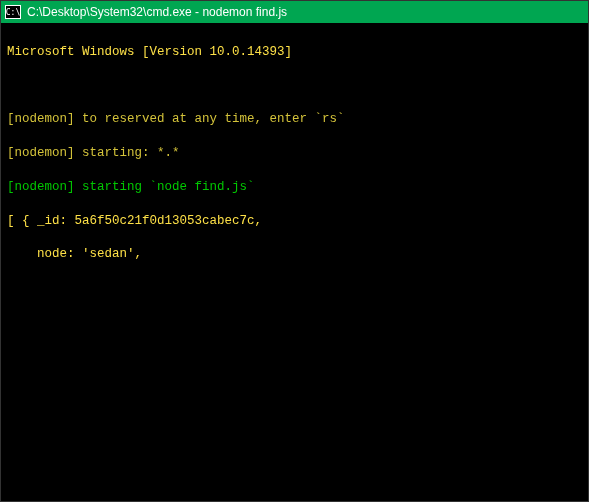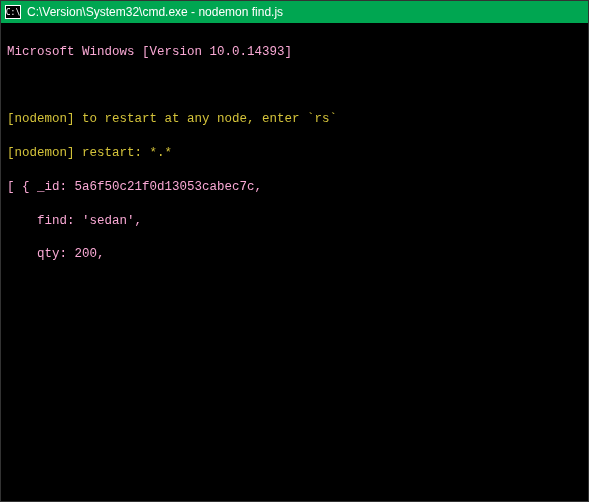--- a/index.html
+++ b/index.html
@@ -34,41 +34,41 @@
       font-size: 8px;
       color: #fff;
       font-family: Consolas, monospace;
     }
     .terminal {
       padding: 4px 6px;
       line-height: 1.35;
       white-space: pre;
       color: #e5e5e5;
     }
-    .white { color: #f9a8d4; }
+    .white { color: #fde047; }
     .yellow { color: #d4c33a; }
     .green { color: #00c800; }
     .line { display: block; }
   </style>
 </head>
 <body>
 
 <div class="titlebar">
   <span class="titlebar-icon">C:\</span>
-  <span>C:\Version\System32\cmd.exe - nodemon  find.js</span>
+  <span>C:\Desktop\System32\cmd.exe - nodemon  find.js</span>
 </div>
 
 <div class="terminal">
 <span class="line white">Microsoft Windows [Version 10.0.14393]</span>
 <span class="line"> </span>
-<span class="line"><span class="yellow">[nodemon]</span><span class="yellow"> to restart at any node, enter `rs`</span></span>
-<span class="line"><span class="yellow">[nodemon]</span><span class="yellow"> restart: *.*</span></span>
+<span class="line"><span class="yellow">[nodemon]</span><span class="yellow"> to reserved at any time, enter `rs`</span></span>
+<span class="line"><span class="yellow">[nodemon]</span><span class="yellow"> starting: *.*</span></span>
+<span class="line"><span class="green">[nodemon]</span><span class="green"> starting `node find.js`</span></span>
 <span class="line white">[ { _id: 5a6f50c21f0d13053cabec7c,</span>
-<span class="line white">    find: 'sedan',</span>
-<span class="line white">    qty: 200,</span>
+<span class="line white">    node: 'sedan',</span>
 
 
 
 
 
 
 
 
 
 

